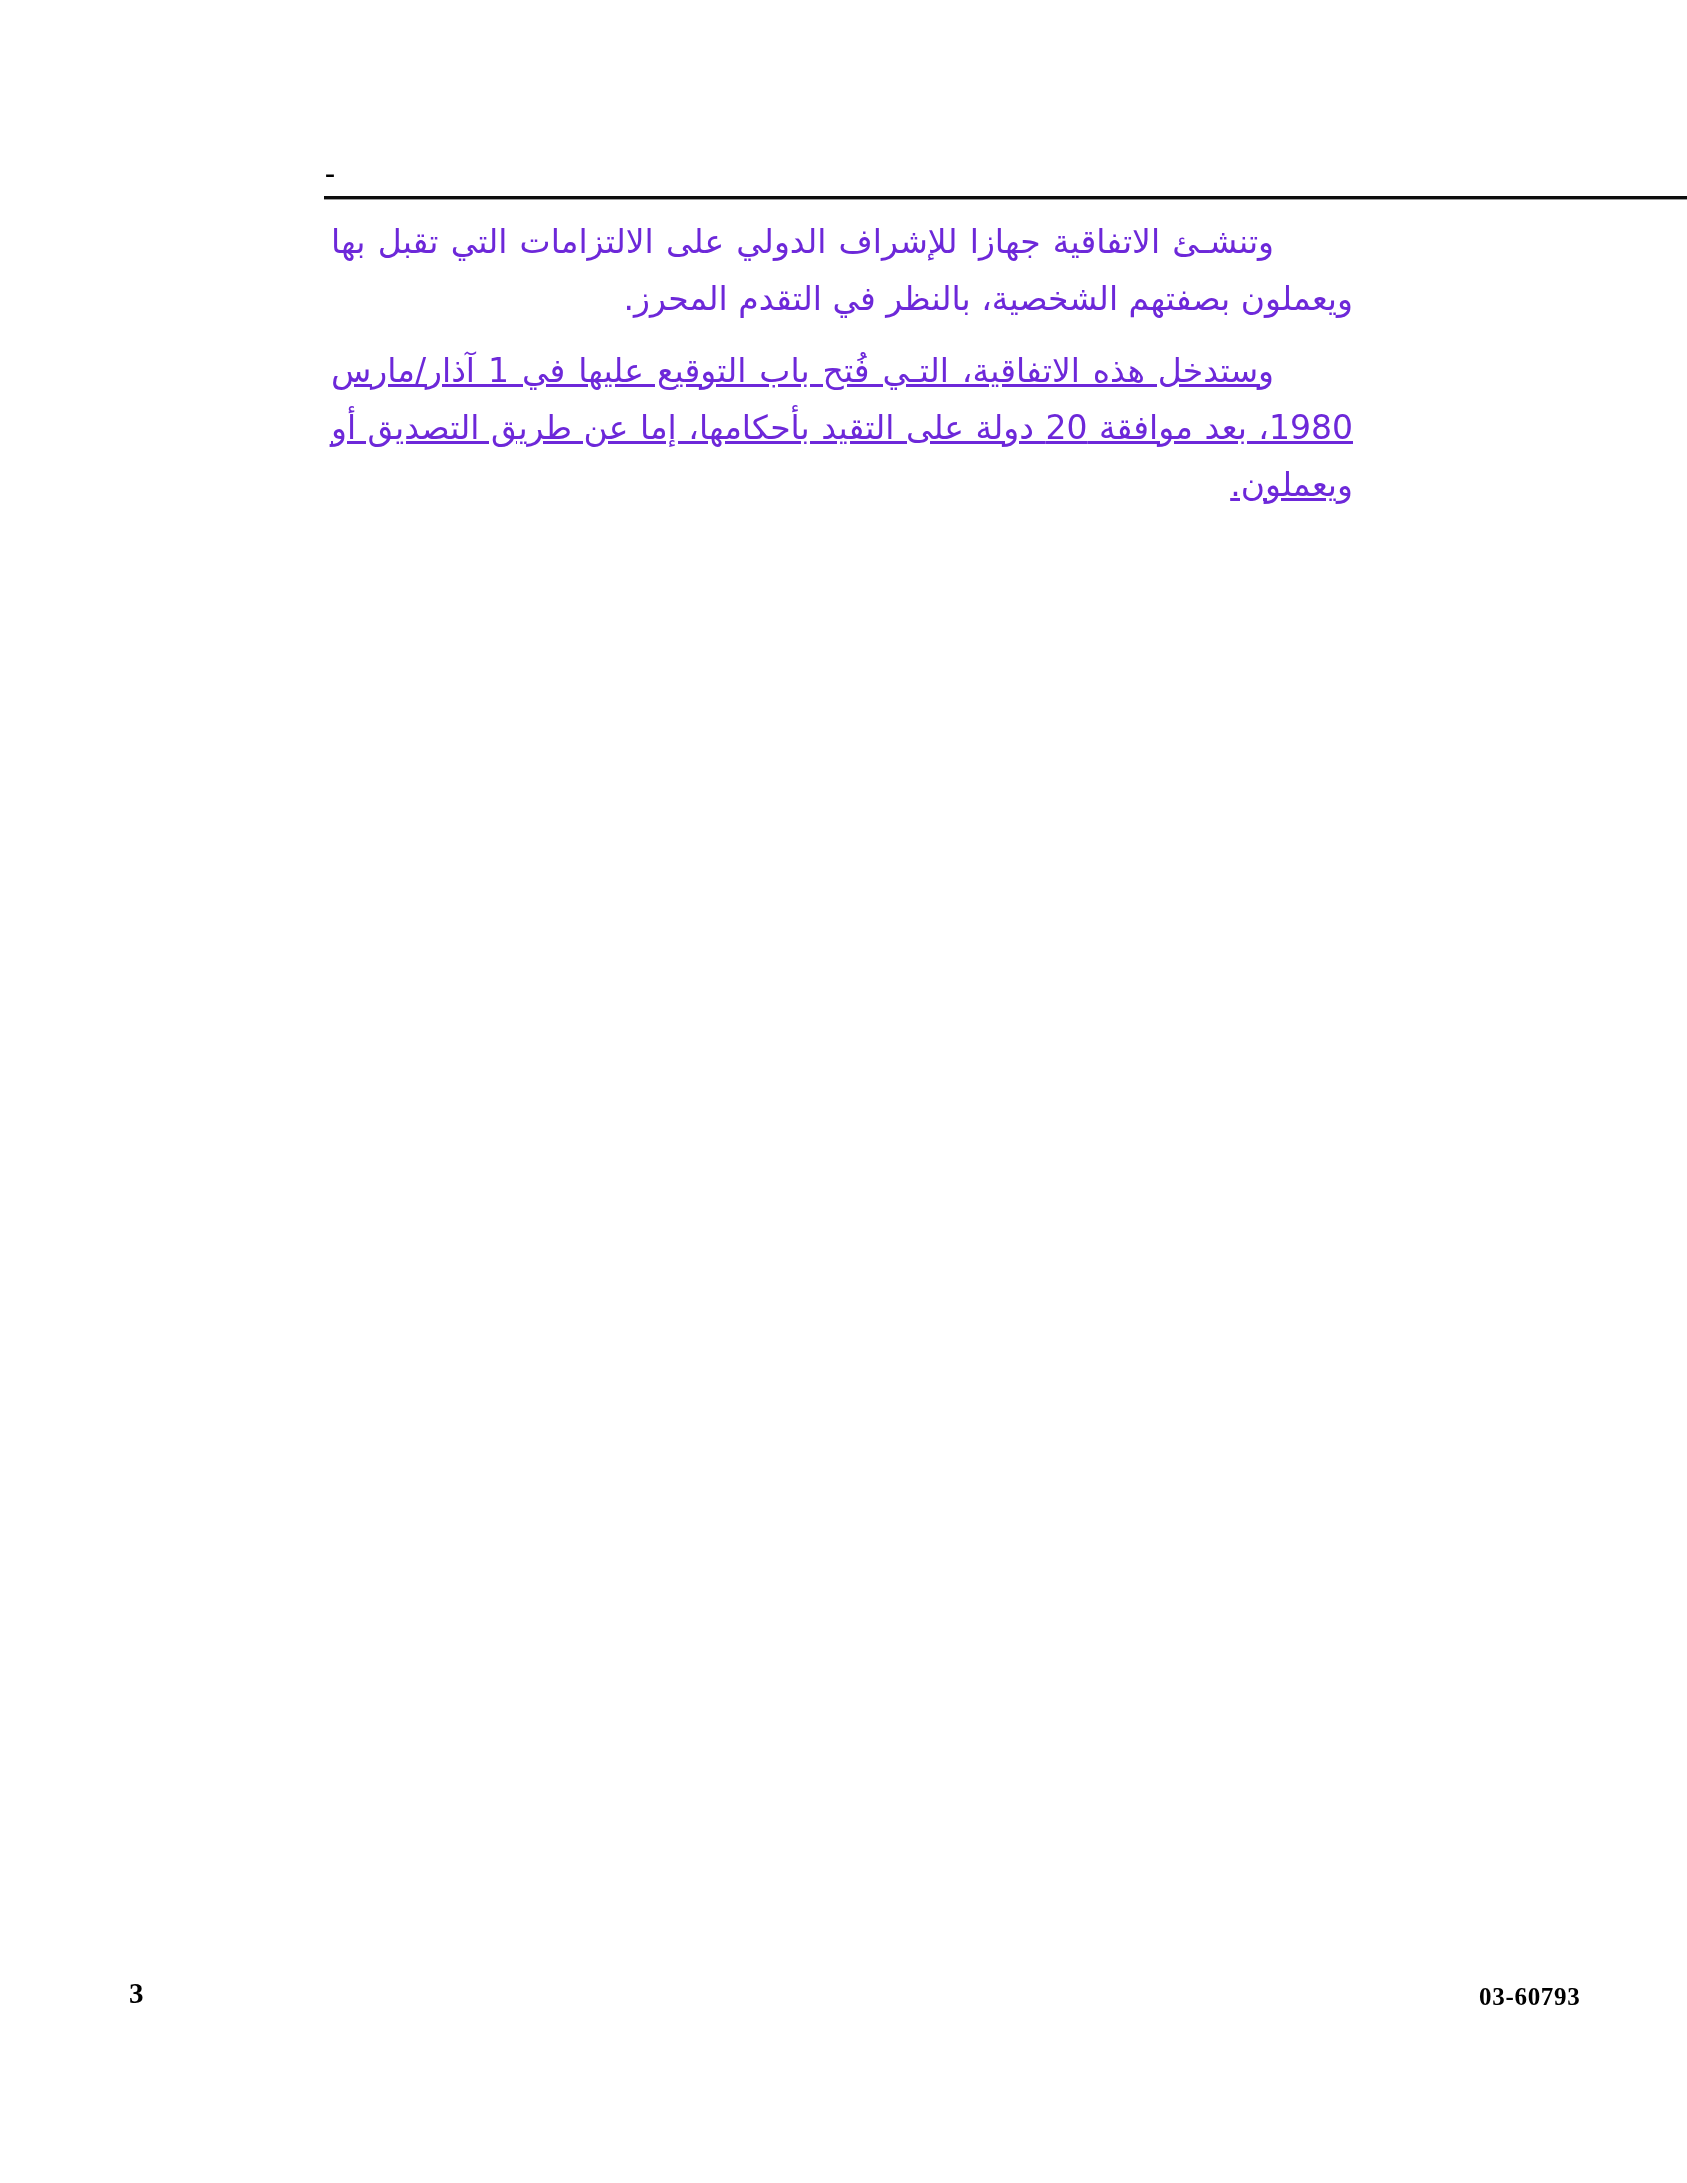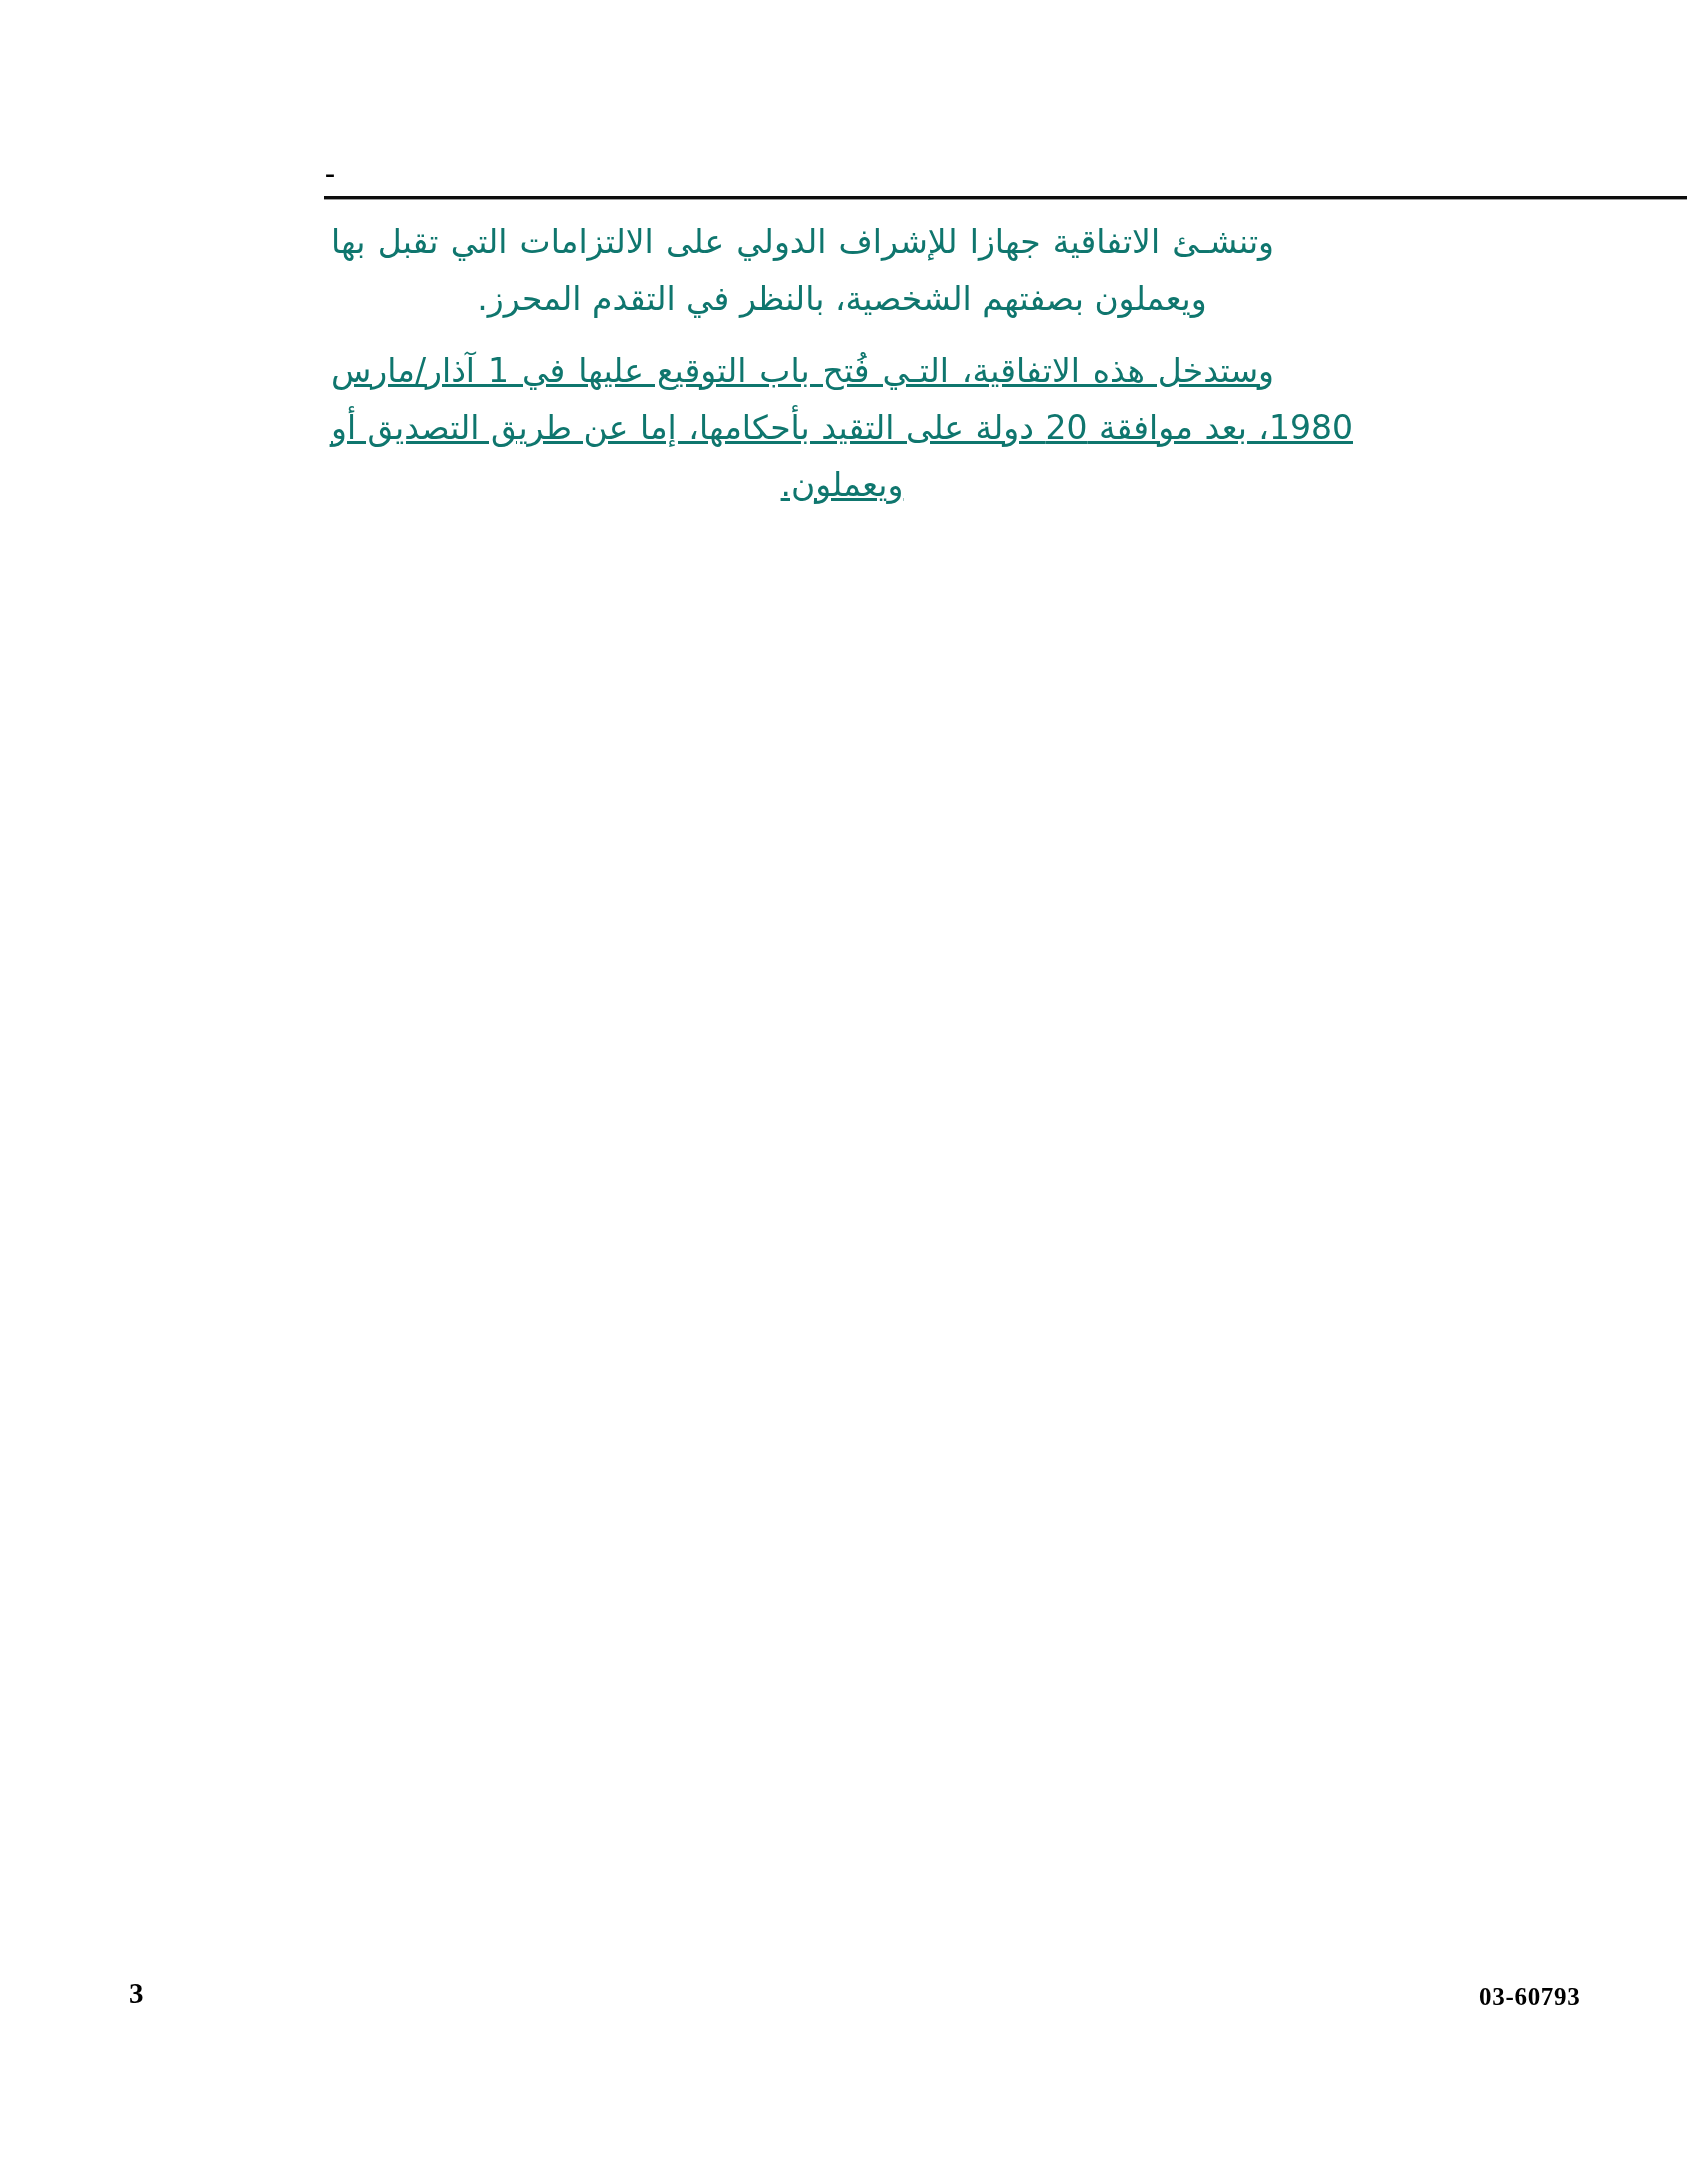--- a/index.html
+++ b/index.html
@@ -40,25 +40,25 @@
   .textblock {
     position: absolute;
     left: 331px;
     top: 213px;
     width: 1022px;
     direction: rtl;
     unicode-bidi: embed;
     font-family: "DejaVu Sans", sans-serif;
     font-size: 33px;
     line-height: 57px;
-    color: #0f766e;
+    color: #6d28d9;
   }
   .para { margin: 0; }
   .para + .para { margin-top: 14.6px; text-decoration: underline; }
-  .line { text-align: center; }
+  .line { text-align: right; }
   .line.justify {
     text-align: justify;
     text-align-last: justify;
   }
   .line.indent { text-indent: 79px; }
   
   .page-num {
     position: absolute;
     left: 129px;
     top: 1977px;

